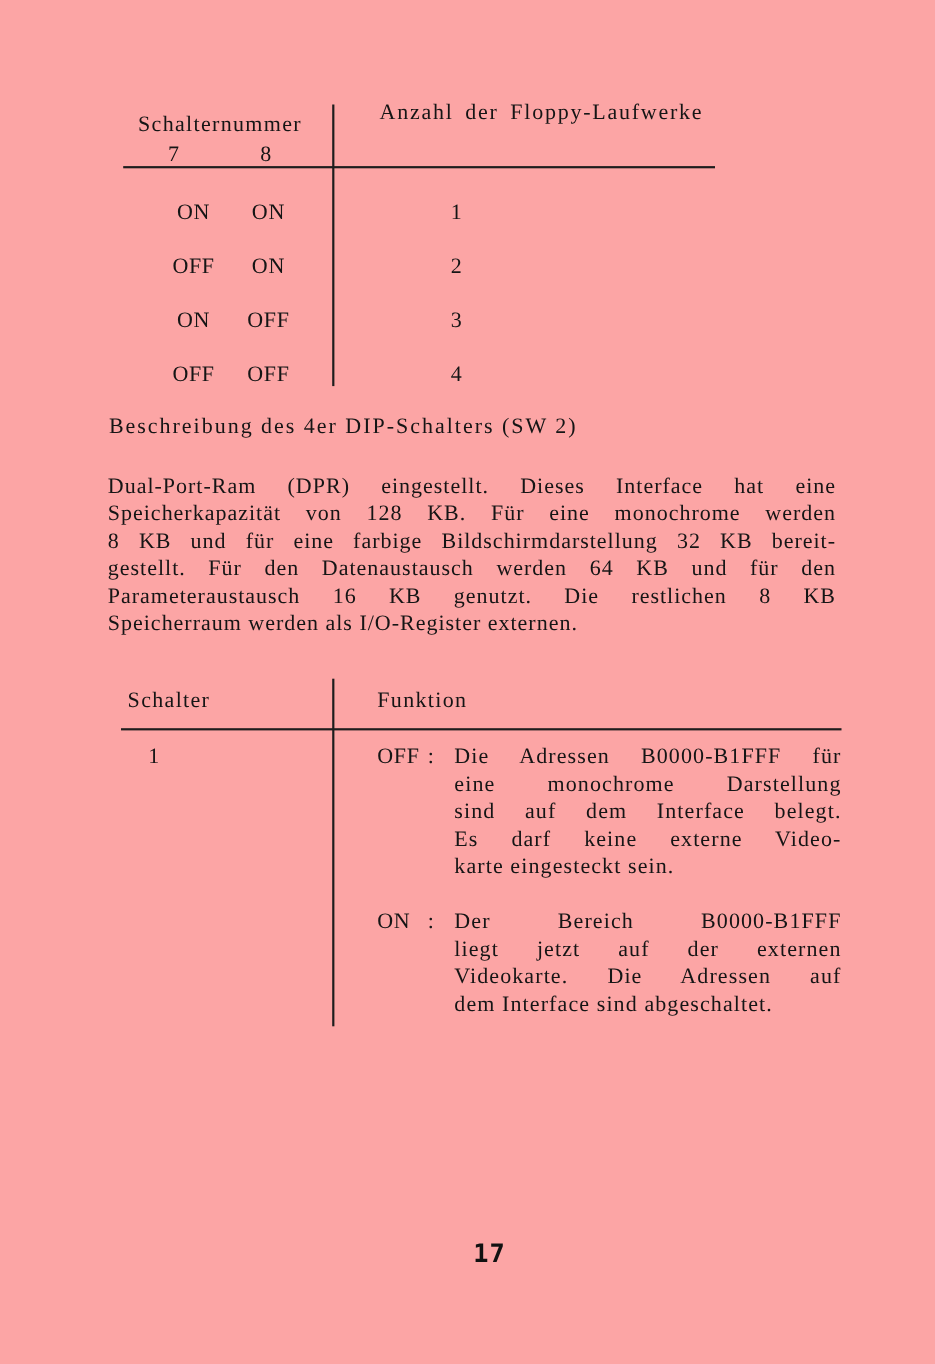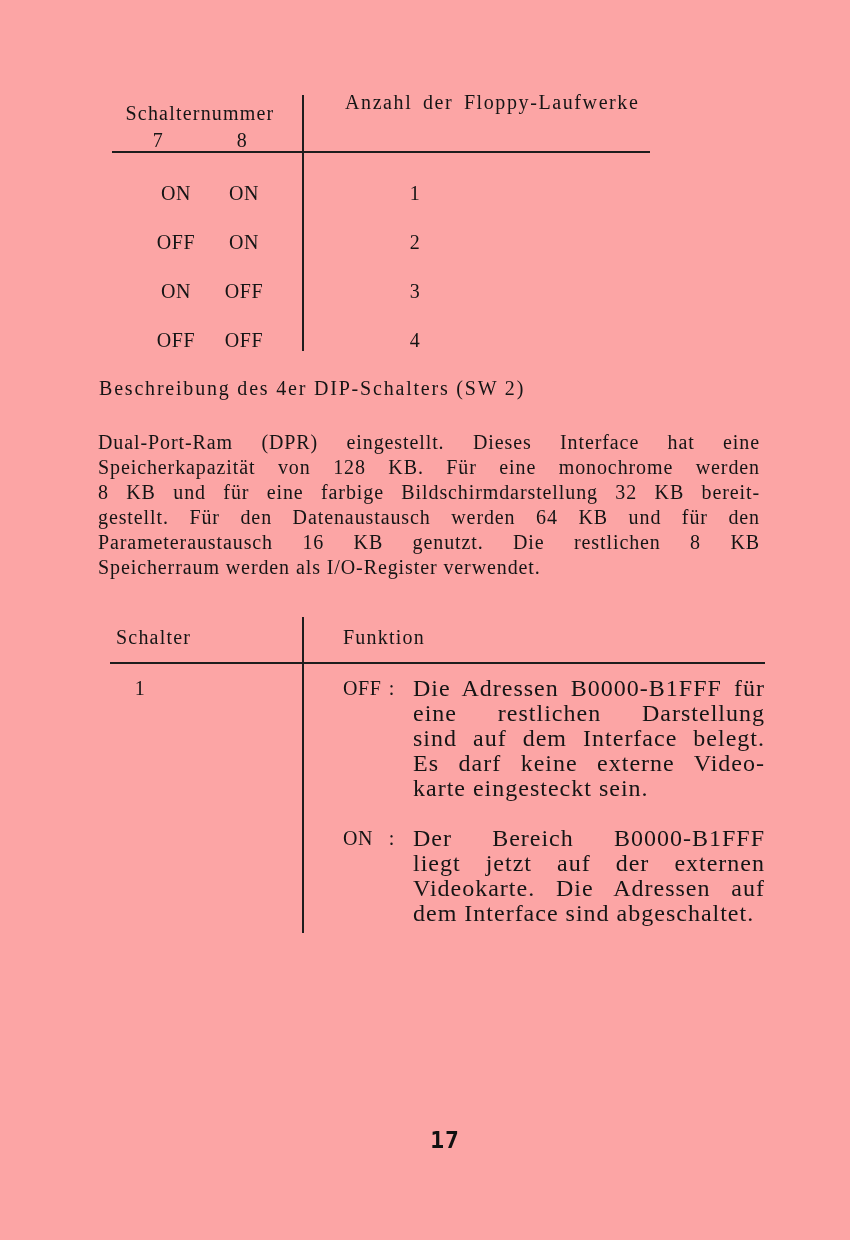--- a/index.html
+++ b/index.html
@@ -55,21 +55,21 @@
   .fn-entry-off { top: 676px; }
   .fn-entry-on  { top: 826px; }
   .fn-state {
     position: absolute; left: 343px; top: 0; width: 52px;
     display: flex; justify-content: space-between;
     font-size: 20px; line-height: 25px; letter-spacing: 0.6px;
   }
   .fn-lines { position: absolute; left: 413px; top: 0; width: 352px; }
   .fn-line {
     height: 25px;
-    font-size: 24px;
+    font-size: 20px;
     line-height: 25px;
     letter-spacing: 1px;
     text-align: justify;
     text-align-last: justify;
   }
   .fn-line.last { text-align-last: left; }
 
   
   .page-number {
     left: 395px; top: 1127px; width: 100px;
@@ -120,40 +120,40 @@
   </section>
 
   <div class="abs txt section-heading">Beschreibung des 4er DIP-Schalters (SW 2)</div>
 
   <div class="paragraph">
     <div class="pline">Dual-Port-Ram (DPR) eingestellt. Dieses Interface hat eine</div>
     <div class="pline">Speicherkapazität von 128 KB. Für eine monochrome werden</div>
     <div class="pline">8 KB und für eine farbige Bildschirmdarstellung 32 KB bereit-</div>
     <div class="pline">gestellt. Für den Datenaustausch werden 64 KB und für den</div>
     <div class="pline">Parameteraustausch 16 KB genutzt. Die restlichen 8 KB</div>
-    <div class="pline last">Speicherraum werden als I/O-Register verwendet.</div>
+    <div class="pline last">Speicherraum werden als I/O-Register externen.</div>
   </div>
 
   <section>
     <div class="abs rule-v fn-vline"></div>
     <div class="abs rule-h fn-hline"></div>
 
     <div class="abs txt fn-header-left">Schalter</div>
     <div class="abs txt fn-header-right">Funktion</div>
 
     <div class="abs txt fn-switch-number">1</div>
 
     <div class="fn-entry fn-entry-off">
       <div class="fn-state">
         <span>OFF</span>
         <span>:</span>
       </div>
       <div class="fn-lines">
         <div class="fn-line">Die Adressen B0000-B1FFF für</div>
-        <div class="fn-line">eine restlichen Darstellung</div>
+        <div class="fn-line">eine monochrome Darstellung</div>
         <div class="fn-line">sind auf dem Interface belegt.</div>
         <div class="fn-line">Es darf keine externe Video-</div>
         <div class="fn-line last">karte eingesteckt sein.</div>
       </div>
     </div>
 
     <div class="fn-entry fn-entry-on">
       <div class="fn-state">
         <span>ON</span>
         <span>:</span>

